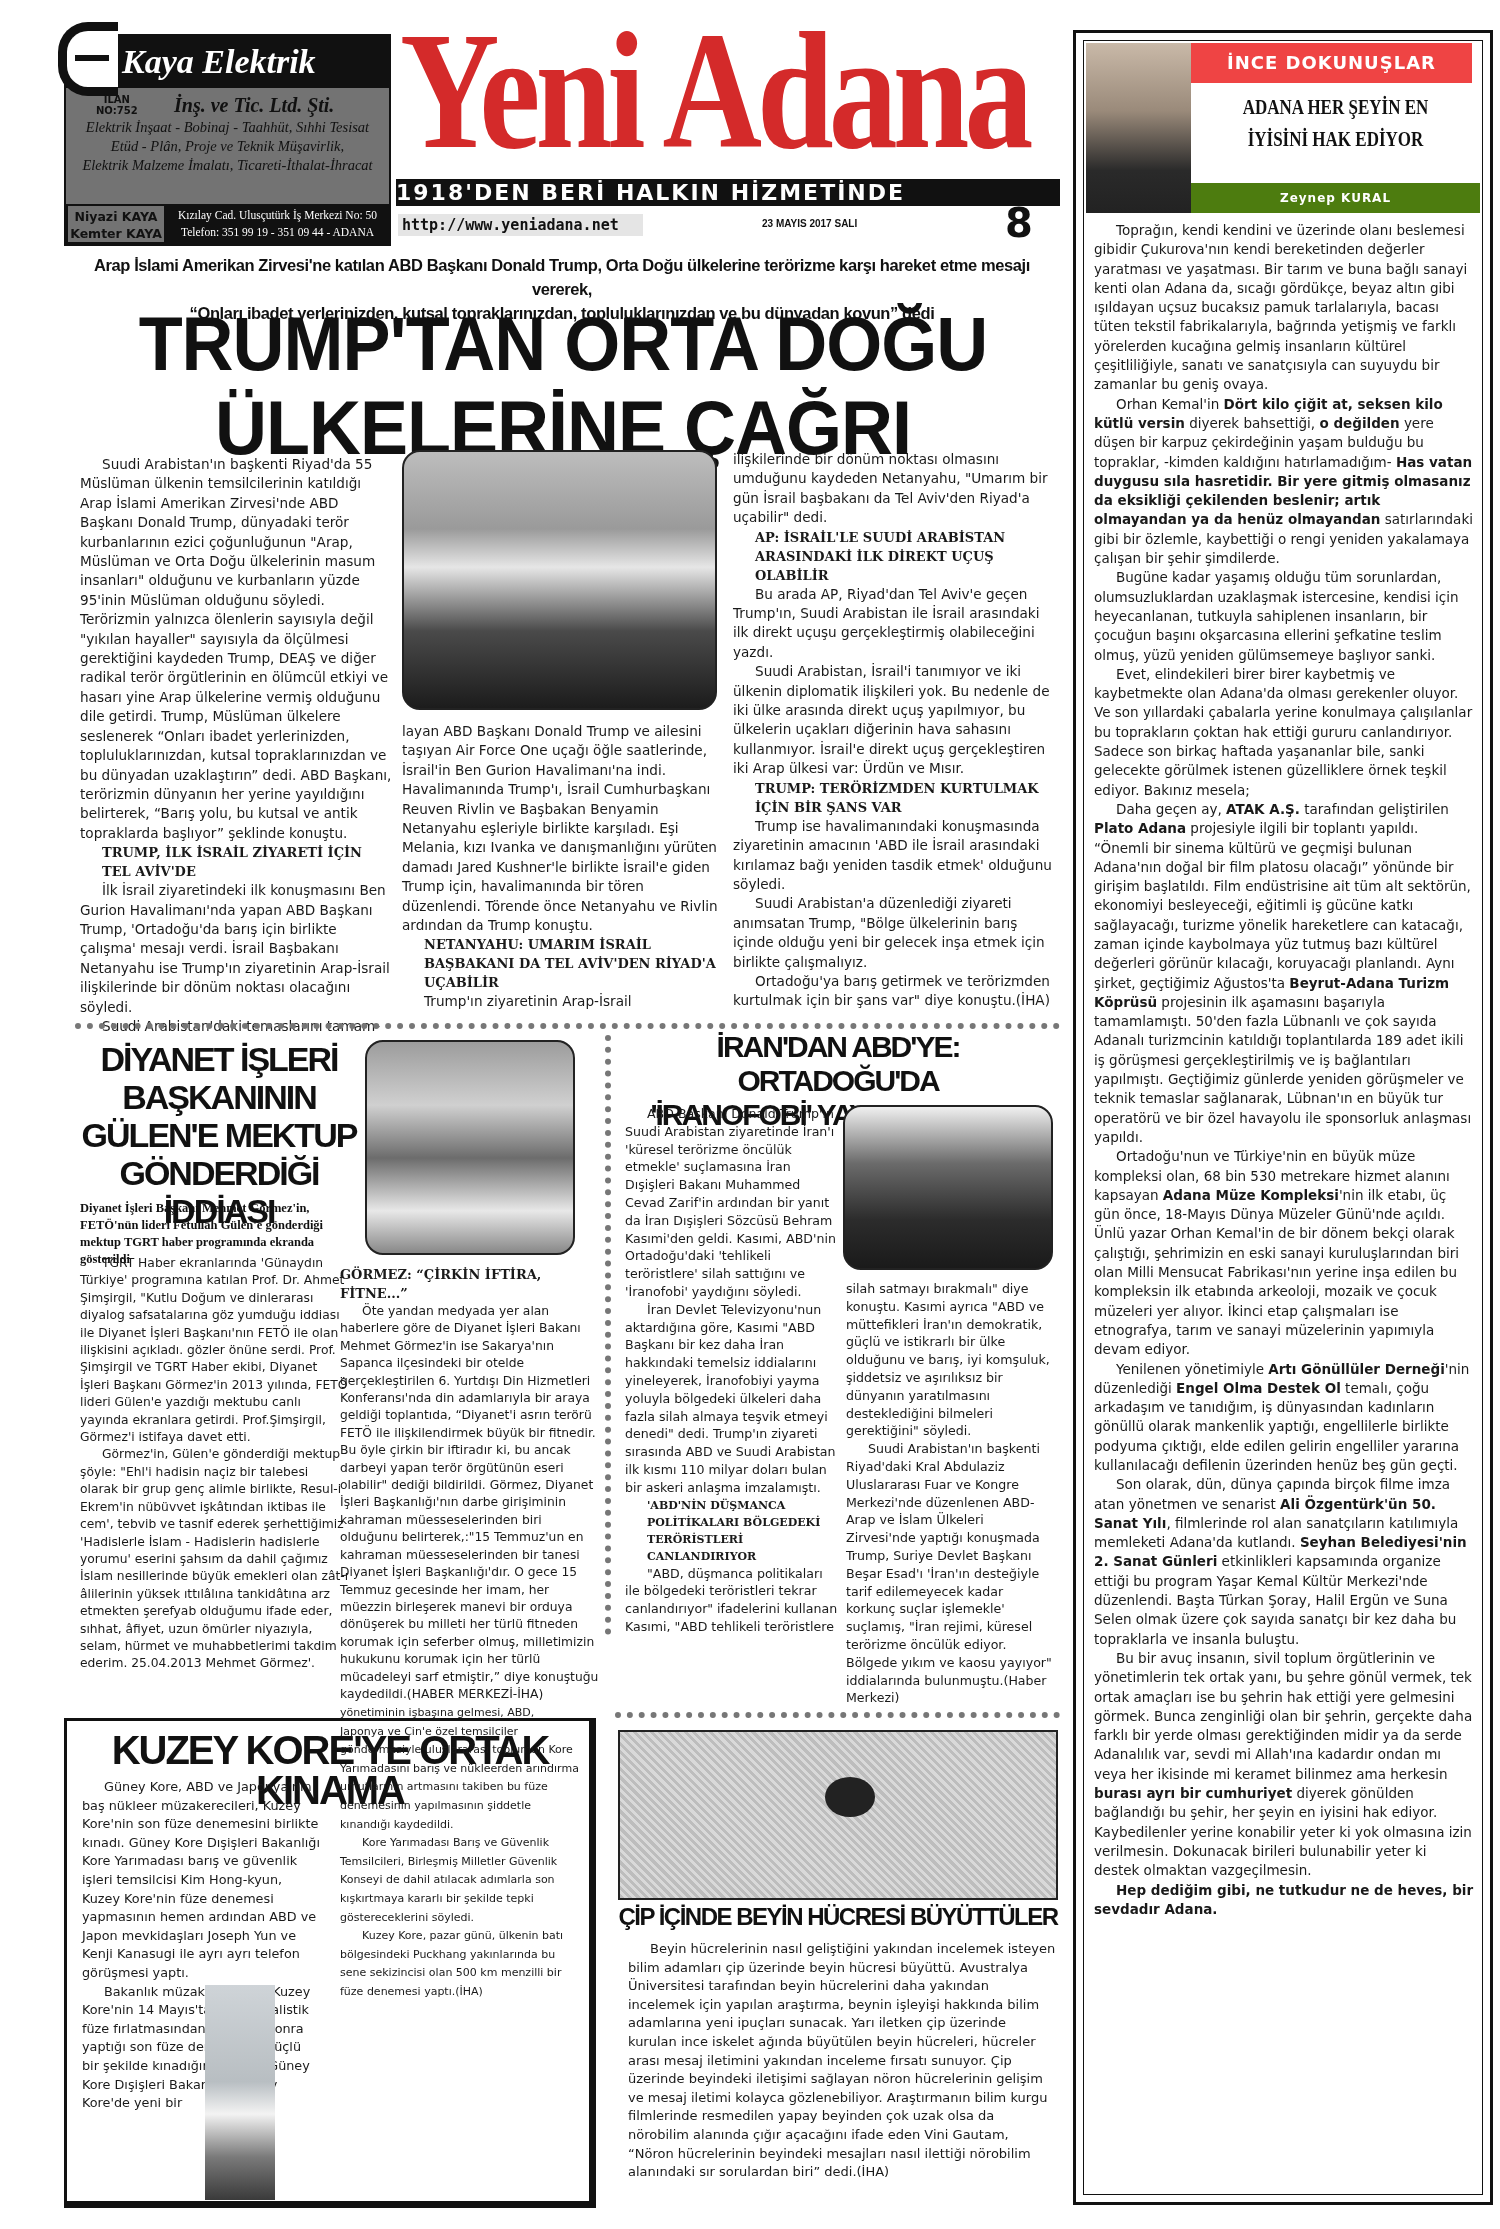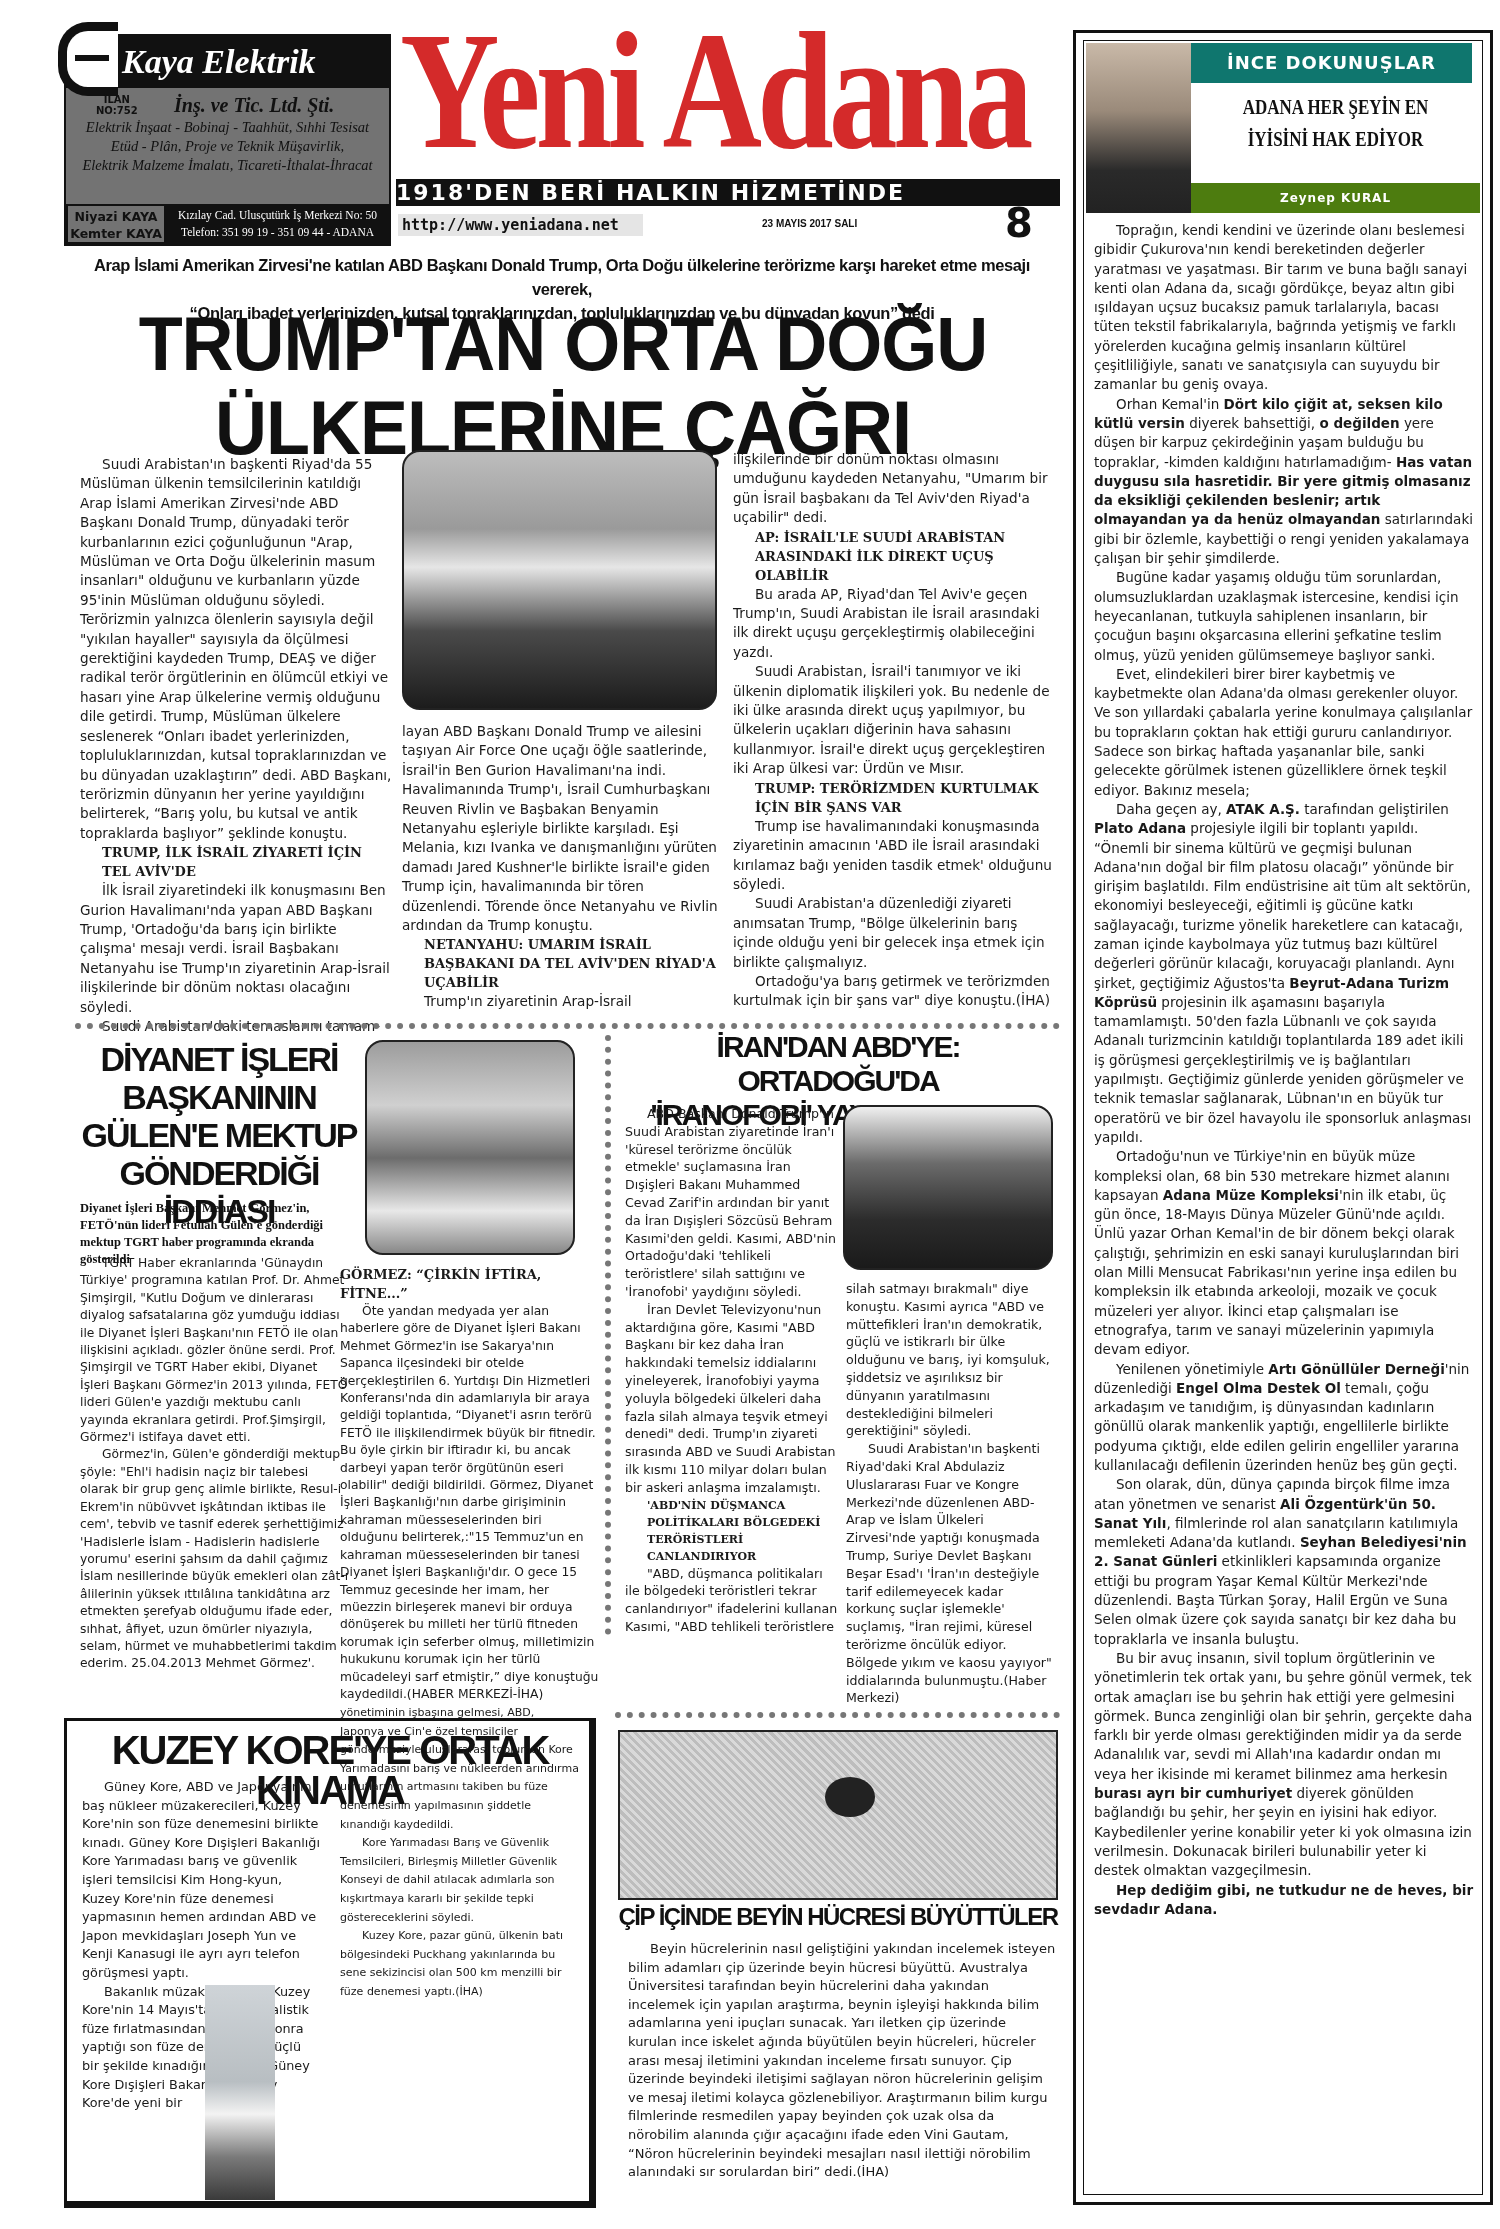--- a/index.html
+++ b/index.html
@@ -30,21 +30,21 @@
 #mast-date{left:762px;top:218px;font-size:10px;font-weight:bold;font-family:"Liberation Sans",sans-serif}
 #mast-page{left:1005px;top:200px;font-size:40px;font-weight:bold;font-family:"DejaVu Sans",sans-serif}
 
 #deck{left:64px;top:253px;width:996px;text-align:center;font-family:"Liberation Sans",sans-serif;font-weight:bold;font-size:16.5px;line-height:24px;letter-spacing:-0.4px}
 #headline{left:68px;top:306px;width:990px;text-align:center;font-family:"Liberation Sans",sans-serif;font-weight:bold;font-size:72px;line-height:80px;letter-spacing:-1px;transform:scaleY(1.05)}
 
 #rc{left:1073px;top:30px;width:420px;height:2175px;border:3px solid #111;outline:2px solid #fff;outline-offset:-7px}
 #rc-inner{position:absolute;left:7px;top:7px;right:7px;bottom:7px;border:1.5px solid #111}
 #rc-head{position:absolute;left:10px;top:10px;right:10px;height:170px;background:#fff}
 #rc-photo{position:absolute;left:0;top:0;width:105px;height:170px;background:linear-gradient(180deg,#c9b9a8,#9a8a7a 40%,#2a2a2a 75%,#222)}
-#rc-kicker{position:absolute;left:105px;top:0;right:8px;height:40px;background:#0f766e;color:#fff;font-weight:bold;font-size:18px;line-height:40px;text-align:center;letter-spacing:1px}
+#rc-kicker{position:absolute;left:105px;top:0;right:8px;height:40px;background:#ef4444;color:#fff;font-weight:bold;font-size:18px;line-height:40px;text-align:center;letter-spacing:1px}
 #rc-title{position:absolute;left:105px;top:48px;right:0;font-family:"Liberation Serif",serif;font-weight:bold;font-size:20px;line-height:32px;text-align:center;transform:scaleX(0.85);transform-origin:50% 0}
 #rc-author{position:absolute;left:105px;bottom:0;right:0;height:30px;background:#4d7c0f;color:#fff;font-weight:bold;font-size:12px;line-height:30px;text-align:center;letter-spacing:1px}
 #rc-body{position:absolute;left:18px;top:188px;right:14px;font-size:13.5px;line-height:19.3px}
 #rc-body p{text-indent:22px}
 b{font-weight:bold}
 </style>
 </head>
 <body>
 
 <div id="ad" class="abs">

